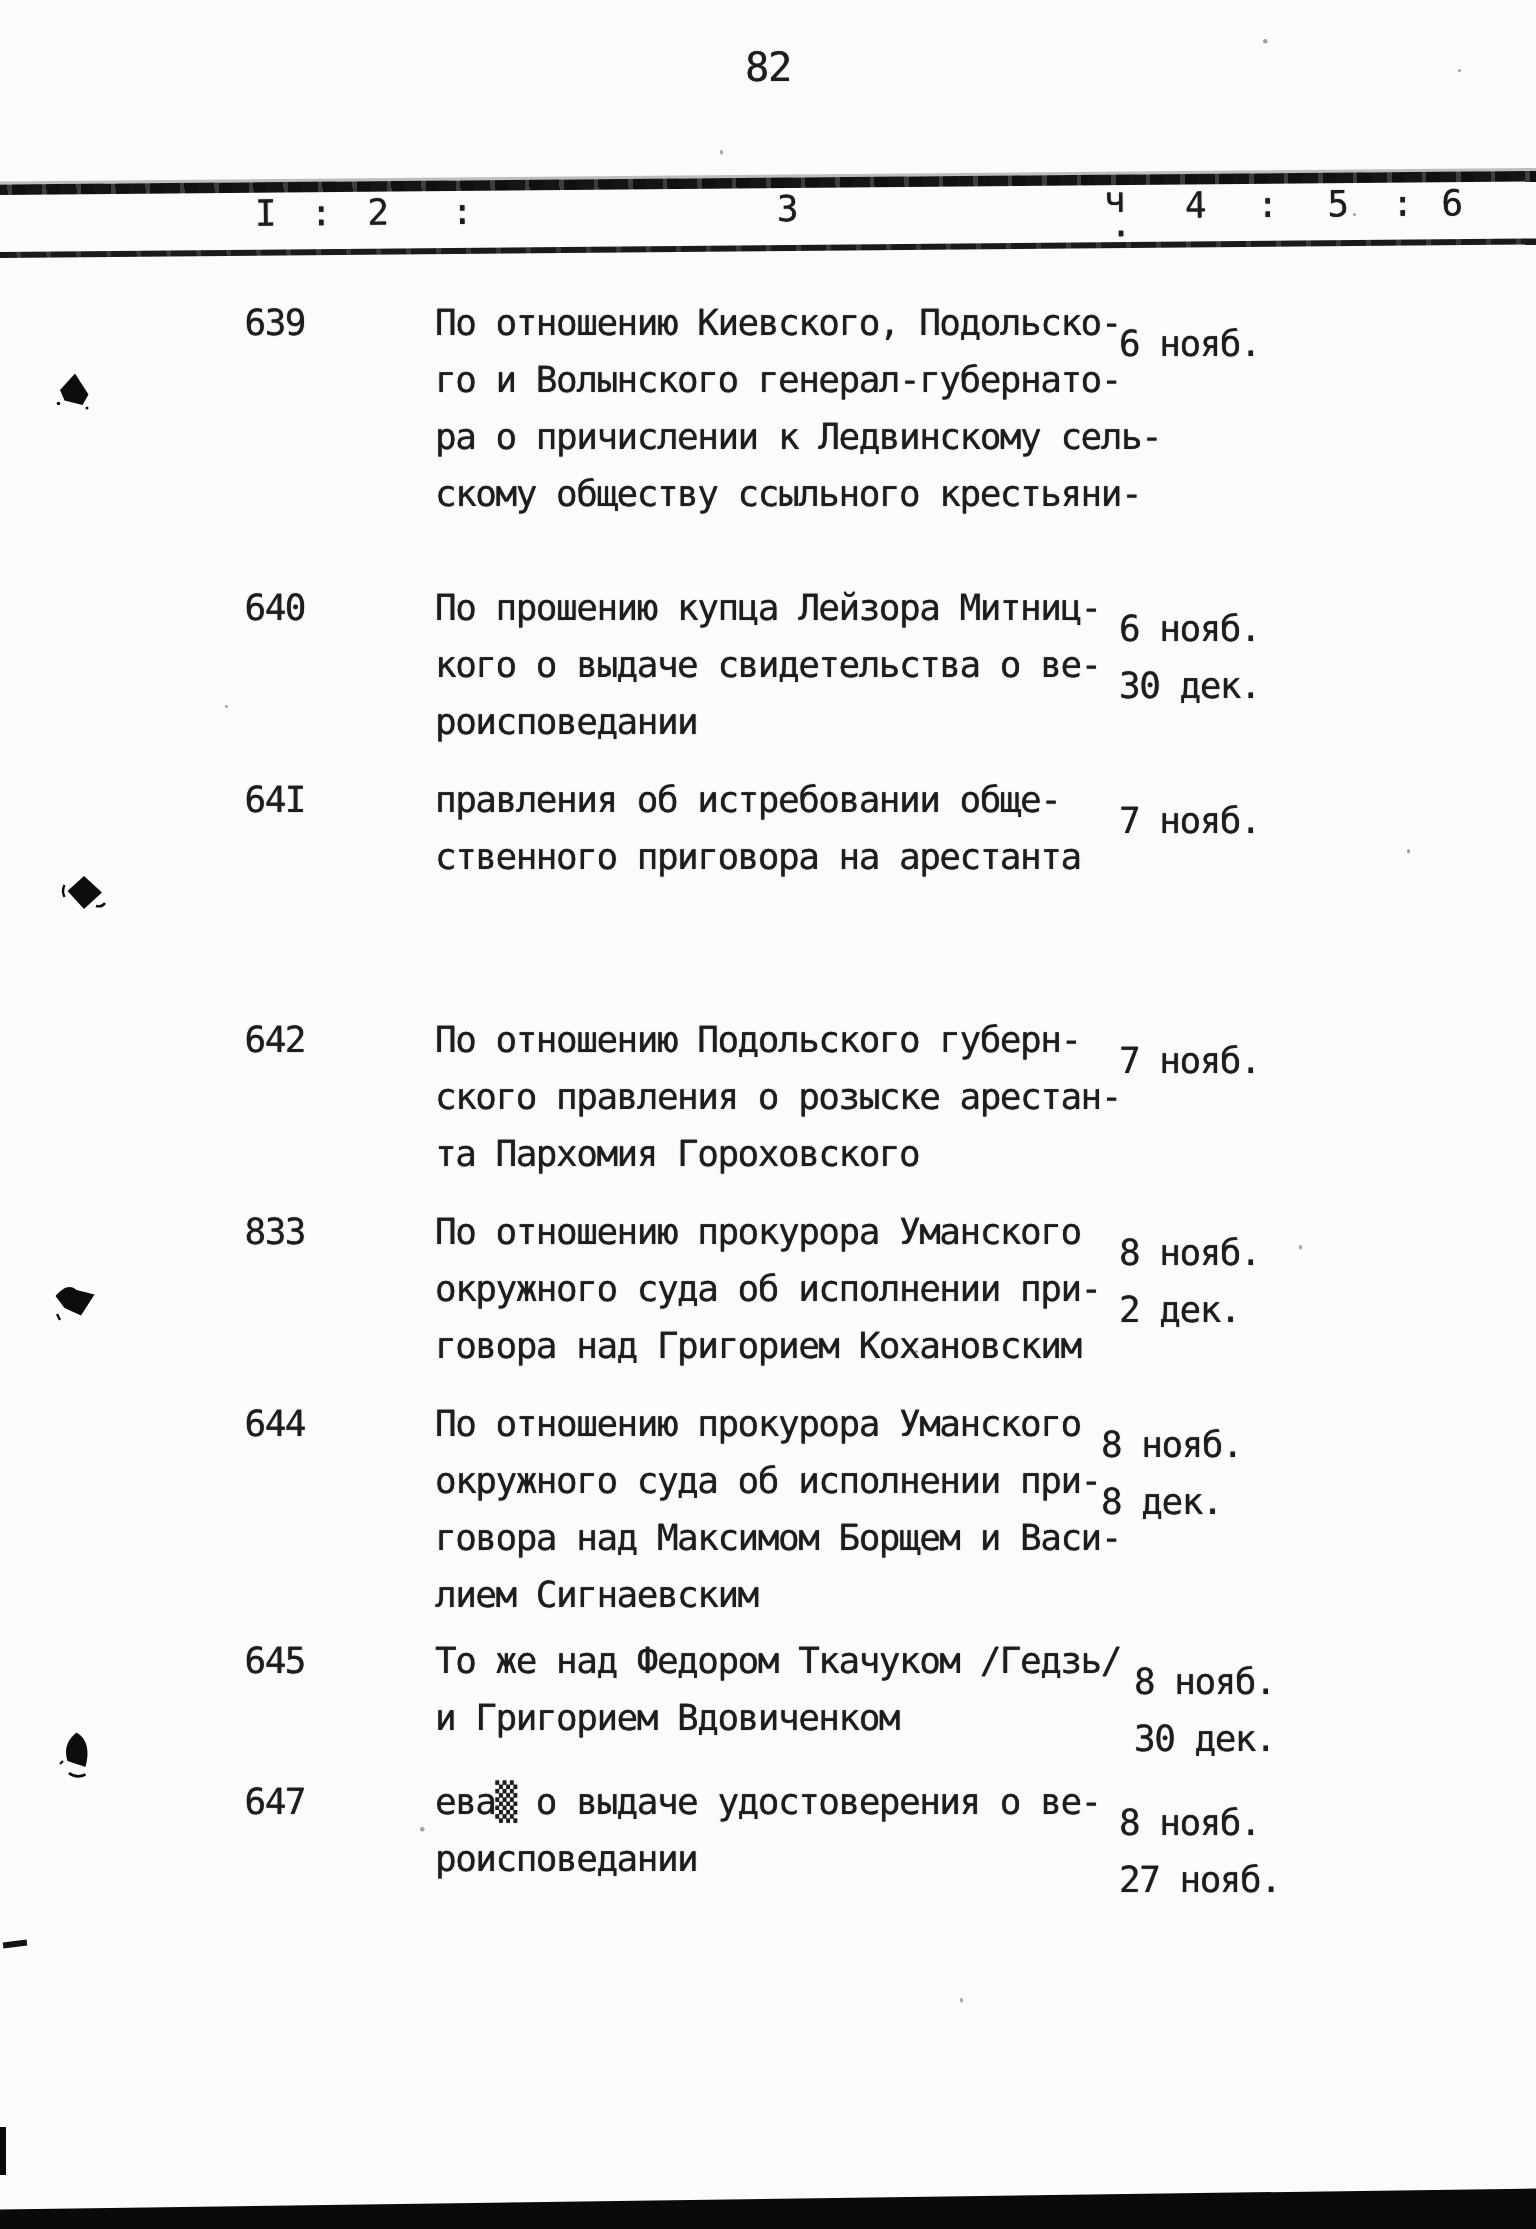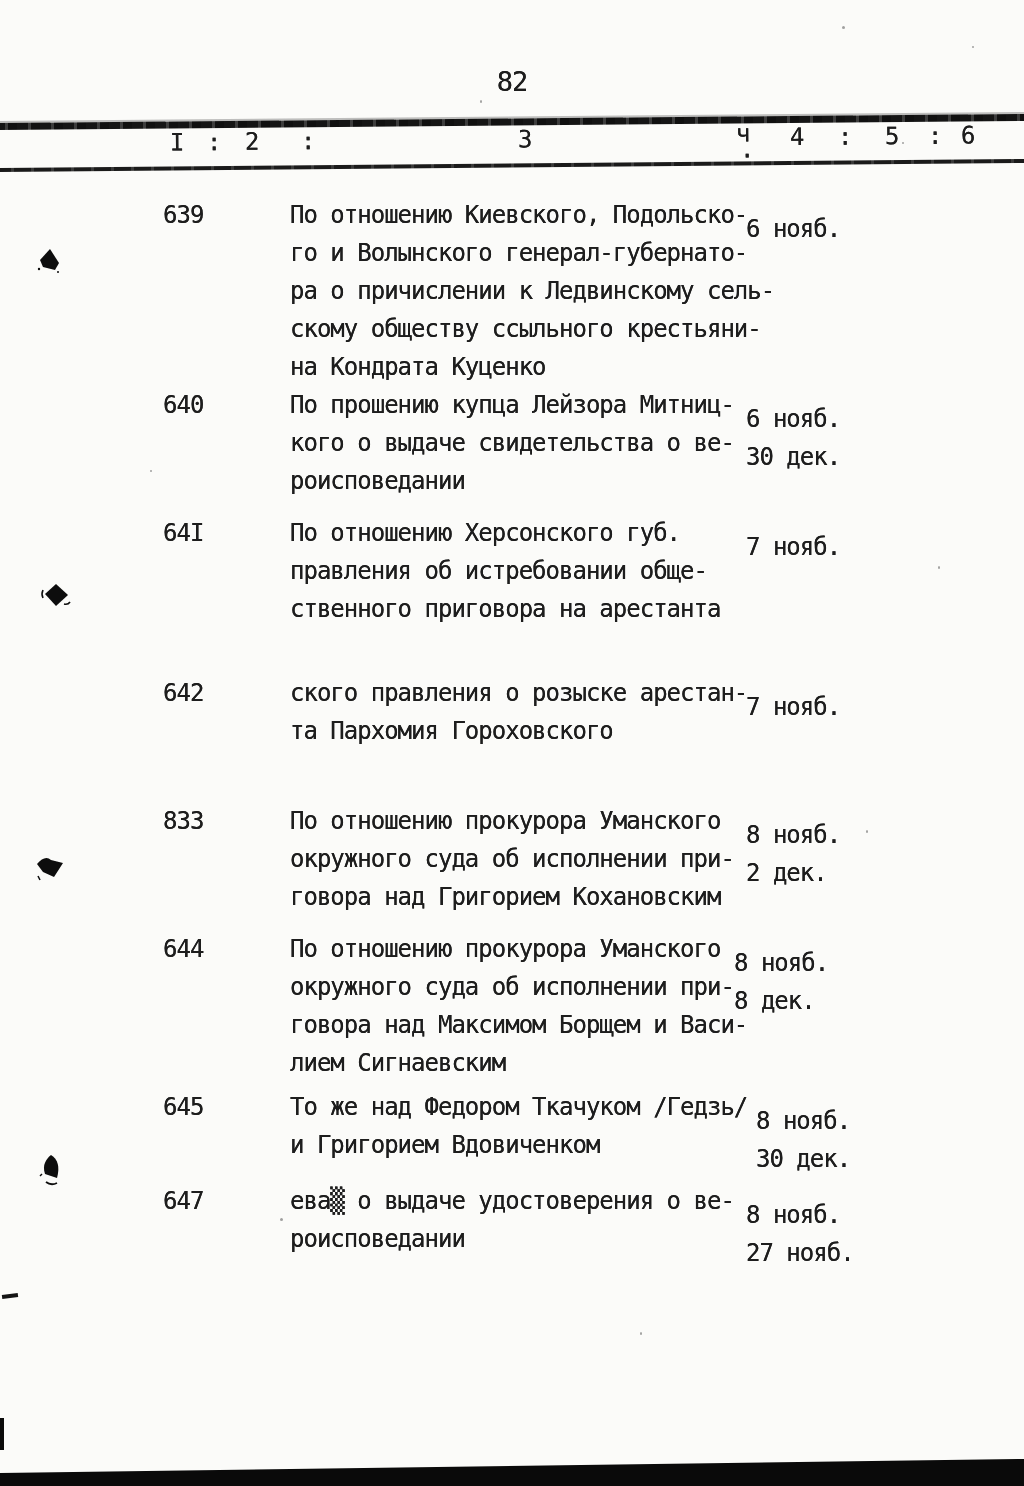--- a/index.html
+++ b/index.html
@@ -18,21 +18,21 @@
   .typed{
     font-family:"DejaVu Sans Mono","Liberation Mono",monospace;
     font-size:24px;
     letter-spacing:-1px;
     color:#1d1d1d;
     text-shadow:0 0 .6px #2a2a2a;
     white-space:pre;
   }
   .page-number{
     position:absolute;left:0;top:30px;width:100%;
-    text-align:center;font-size:27px;margin-top:36px;
+    text-align:center;font-size:27px;
   }
   
   .rule{
     position:absolute;left:-6px;width:1040px;
     transform:rotate(-0.5deg);transform-origin:left center;
   }
   .rule-top{
     top:123px;height:7px;
     background:repeating-linear-gradient(90deg,#151515 0 11px,#3d3d3d 11px 14px,#101010 14px 23px);
     box-shadow:0 -2px 0 #44444455;
@@ -84,21 +84,20 @@
     <span class="header-cell typed" style="left:961px">6</span>
   </div>
 
   <div class="entry" style="top:196px">
     <div class="num typed line">639</div>
     <div class="desc">
       <div class="typed line">По отношению Киевского, Подольско-</div>
       <div class="typed line">го и Волынского генерал-губернато-</div>
       <div class="typed line">ра о причислении к Ледвинскому сель-</div>
       <div class="typed line">скому обществу ссыльного крестьяни-</div>
-      <div class="typed line">на Кондрата Куценко</div>
     </div>
     <div class="dates">
       <div class="typed line">6 нояб.</div>
     </div>
   </div>
 
   <div class="entry" style="top:386px">
     <div class="num typed line">640</div>
     <div class="desc">
       <div class="typed line">По прошению купца Лейзора Митниц-</div>
@@ -107,32 +106,32 @@
     </div>
     <div class="dates">
       <div class="typed line">6 нояб.</div>
       <div class="typed line">30 дек.</div>
     </div>
   </div>
 
   <div class="entry" style="top:514px">
     <div class="num typed line">64I</div>
     <div class="desc">
-      <div class="typed line">По отношению Херсонского губ.</div>
       <div class="typed line">правления об истребовании обще-</div>
       <div class="typed line">ственного приговора на арестанта</div>
     </div>
     <div class="dates">
       <div class="typed line">7 нояб.</div>
     </div>
   </div>
 
   <div class="entry" style="top:674px">
     <div class="num typed line">642</div>
     <div class="desc">
+      <div class="typed line">По отношению Подольского губерн-</div>
       <div class="typed line">ского правления о розыске арестан-</div>
       <div class="typed line">та Пархомия Гороховского</div>
     </div>
     <div class="dates">
       <div class="typed line">7 нояб.</div>
     </div>
   </div>
 
   <div class="entry" style="top:802px">
     <div class="num typed line">833</div>

